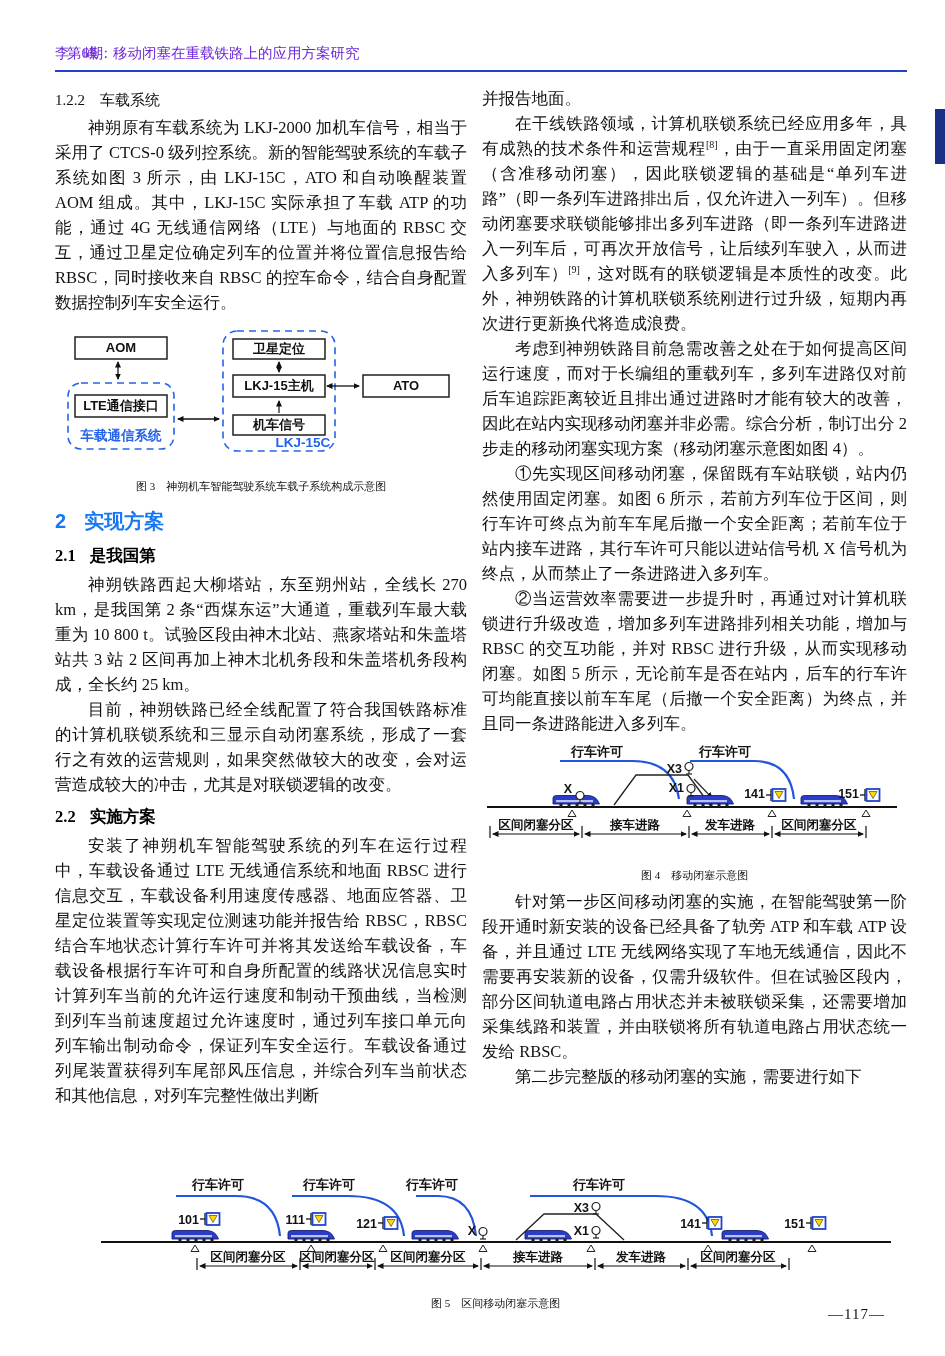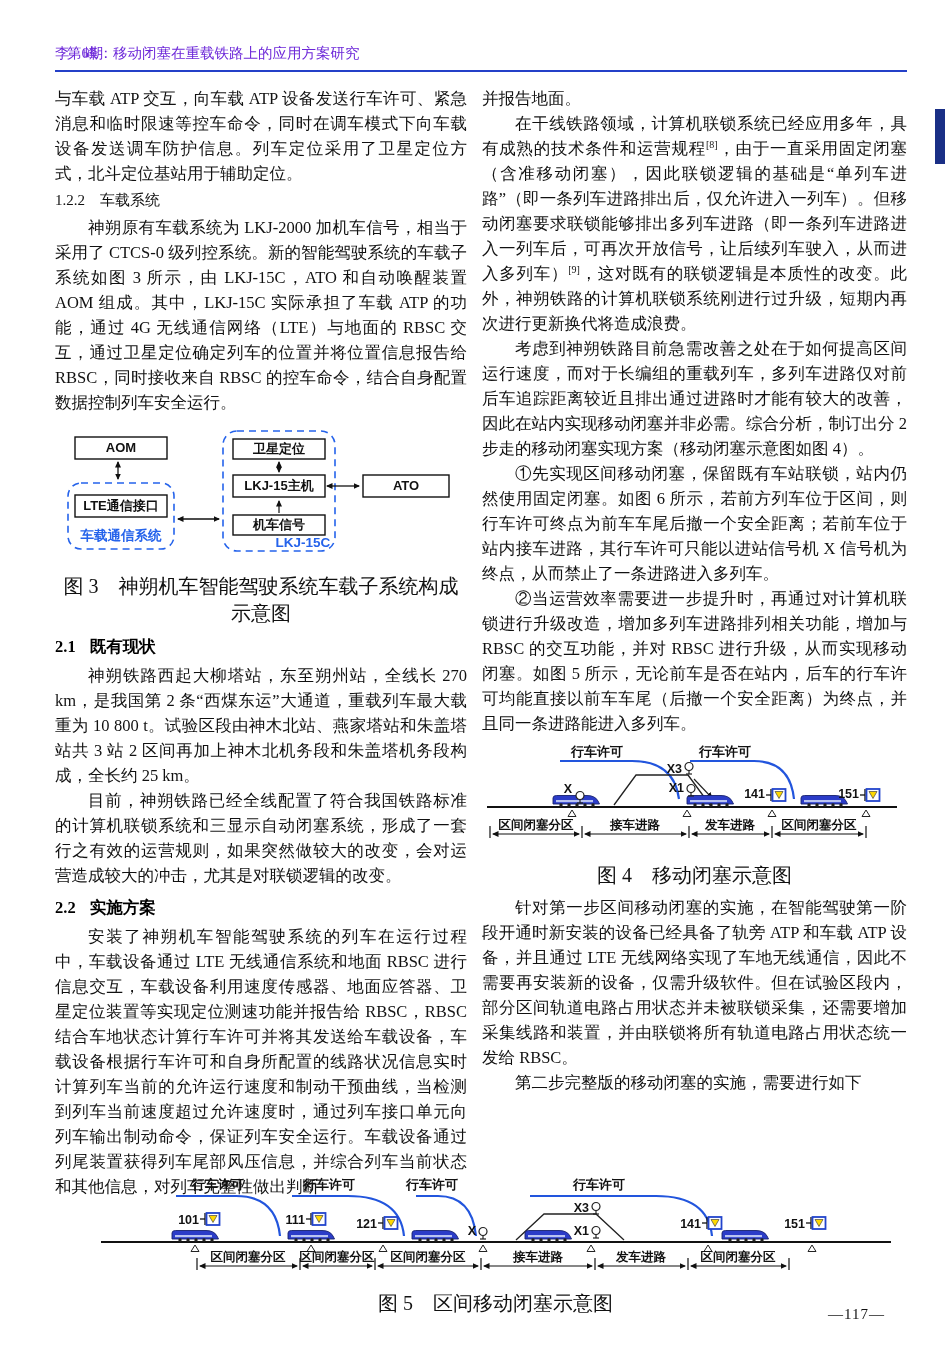--- a/index.html
+++ b/index.html
@@ -20,21 +20,21 @@
   sup.ref{font-size:10px;line-height:0;}
   .h-serif{margin:2px 0 2px;font-size:15px;line-height:25px;font-weight:normal;}
   .h-main{margin:14px 0 8px;font-family:"Liberation Sans","DejaVu Sans",sans-serif;
           font-weight:bold;font-size:20px;color:#1778f2;}
   .h-main .num{margin-right:18px;}
   .h-sub{margin:7px 0 4px;font-family:"Liberation Sans","DejaVu Sans",sans-serif;
          font-weight:bold;font-size:16.5px;line-height:24px;color:#000;}
   .h-sub .num{margin-right:14px;font-family:"Liberation Serif",serif;}
   
   .fig{margin:8px 0 6px;}
-  .fig-cap{text-align:center;font-size:20px;margin-top:14px;color:#111;}
+  .fig-cap{text-align:center;font-size:11px;margin-top:20px;color:#111;}
   .fig5-wrap{position:absolute;left:73px;top:1176px;width:845px;}
   .fig5-wrap svg{display:block;margin:0 auto;}
   .pageno{position:absolute;right:60px;top:1306px;font-size:15px;letter-spacing:1px;}
   svg text{font-family:"Liberation Sans","DejaVu Sans",sans-serif;}
   .boxtxt{font-size:13px;font-weight:bold;fill:#111;}
   .bluelab{font-size:13.5px;font-weight:bold;fill:#2563eb;}
   .malab{font-size:13px;font-weight:bold;fill:#111;}
   .seglab{font-size:12.5px;font-weight:bold;fill:#111;}
   .siglab{font-size:12.5px;font-weight:bold;fill:#111;}
 </style>
@@ -77,21 +77,20 @@
   <div class="hdr">
     <span class="issue">第6期</span>
     <span class="rtitle">李　峰：移动闭塞在重载铁路上的应用方案研究</span>
   </div>
   <div class="hdr-rule"></div>
   <div class="edge-bar"></div>
 
   <div class="content">
 
     <div class="col-l">
-      <p class="body">与车载 ATP 交互，向车载 ATP 设备发送行车许可、紧急消息和临时限速等控车命令，同时在调车模式下向车载设备发送调车防护信息。列车定位采用了卫星定位方式，北斗定位基站用于辅助定位。</p>
       <h4 class="h-serif">1.2.2　车载系统</h4>
       <p class="body ind">神朔原有车载系统为 LKJ-2000 加机车信号，相当于采用了 CTCS-0 级列控系统。新的智能驾驶系统的车载子系统如图 3 所示，由 LKJ-15C，ATO 和自动唤醒装置 AOM 组成。其中，LKJ-15C 实际承担了车载 ATP 的功能，通过 4G 无线通信网络（LTE）与地面的 RBSC 交互，通过卫星定位确定列车的位置并将位置信息报告给 RBSC，同时接收来自 RBSC 的控车命令，结合自身配置数据控制列车安全运行。</p>
 
       <div class="fig">
         <svg width="412" height="132" viewBox="0 0 412 132">
 
           <rect x="20" y="14" width="92" height="22" fill="#fff" stroke="#111" stroke-width="1.4"></rect>
           <text class="boxtxt" x="66" y="29" text-anchor="middle">AOM</text>
           <line x1="63" y1="39" x2="63" y2="56" stroke="#111" stroke-width="1.3" marker-start="url(#arr)" marker-end="url(#arr)"></line>
 
@@ -113,21 +112,22 @@
           <text class="boxtxt" x="224" y="106" text-anchor="middle">机车信号</text>
           <text class="bluelab" x="248" y="124" text-anchor="middle">LKJ-15C</text>
 
           <line x1="272" y1="63" x2="304" y2="63" stroke="#111" stroke-width="1.3" marker-start="url(#arr)" marker-end="url(#arr)"></line>
           <rect x="308" y="52" width="86" height="22" fill="#fff" stroke="#111" stroke-width="1.4"></rect>
           <text class="boxtxt" x="351" y="67" text-anchor="middle">ATO</text>
         </svg>
         <div class="fig-cap">图 3　神朔机车智能驾驶系统车载子系统构成示意图</div>
       </div>
 
-      <h3 class="h-sub"><span class="num">2.1</span><span>既有现状</span></h3>
+      <h2 class="h-main"><span class="num">2</span><span>实现方案</span></h2>
+      <h3 class="h-sub"><span class="num">2.1</span><span>是我国第</span></h3>
       <p class="body ind">神朔铁路西起大柳塔站，东至朔州站，全线长 270 km，是我国第 2 条“西煤东运”大通道，重载列车最大载重为 10 800 t。试验区段由神木北站、燕家塔站和朱盖塔站共 3 站 2 区间再加上神木北机务段和朱盖塔机务段构成，全长约 25 km。</p>
       <p class="body ind">目前，神朔铁路已经全线配置了符合我国铁路标准的计算机联锁系统和三显示自动闭塞系统，形成了一套行之有效的运营规则，如果突然做较大的改变，会对运营造成较大的冲击，尤其是对联锁逻辑的改变。</p>
       <h3 class="h-sub"><span class="num">2.2</span><span>实施方案</span></h3>
       <p class="body ind">安装了神朔机车智能驾驶系统的列车在运行过程中，车载设备通过 LTE 无线通信系统和地面 RBSC 进行信息交互，车载设备利用速度传感器、地面应答器、卫星定位装置等实现定位测速功能并报告给 RBSC，RBSC 结合车地状态计算行车许可并将其发送给车载设备，车载设备根据行车许可和自身所配置的线路状况信息实时计算列车当前的允许运行速度和制动干预曲线，当检测到列车当前速度超过允许速度时，通过列车接口单元向列车输出制动命令，保证列车安全运行。车载设备通过列尾装置获得列车尾部风压信息，并综合列车当前状态和其他信息，对列车完整性做出判断</p>
     </div>
 
     <div class="col-r">
       <p class="body">并报告地面。</p>
       <p class="body ind"><span>在干线铁路领域，计算机联锁系统已经应用多年，具有成熟的技术条件和运营规程</span><sup class="ref">[8]</sup><span>，由于一直采用固定闭塞（含准移动闭塞），因此联锁逻辑的基础是“单列车进路”（即一条列车进路排出后，仅允许进入一列车）。但移动闭塞要求联锁能够排出多列车进路（即一条列车进路进入一列车后，可再次开放信号，让后续列车驶入，从而进入多列车）</span><sup class="ref">[9]</sup><span>，这对既有的联锁逻辑是本质性的改变。此外，神朔铁路的计算机联锁系统刚进行过升级，短期内再次进行更新换代将造成浪费。</span></p>
       <p class="body ind">考虑到神朔铁路目前急需改善之处在于如何提高区间运行速度，而对于长编组的重载列车，多列车进路仅对前后车追踪距离较近且排出通过进路时才能有较大的改善，因此在站内实现移动闭塞并非必需。综合分析，制订出分 2 步走的移动闭塞实现方案（移动闭塞示意图如图 4）。</p>

